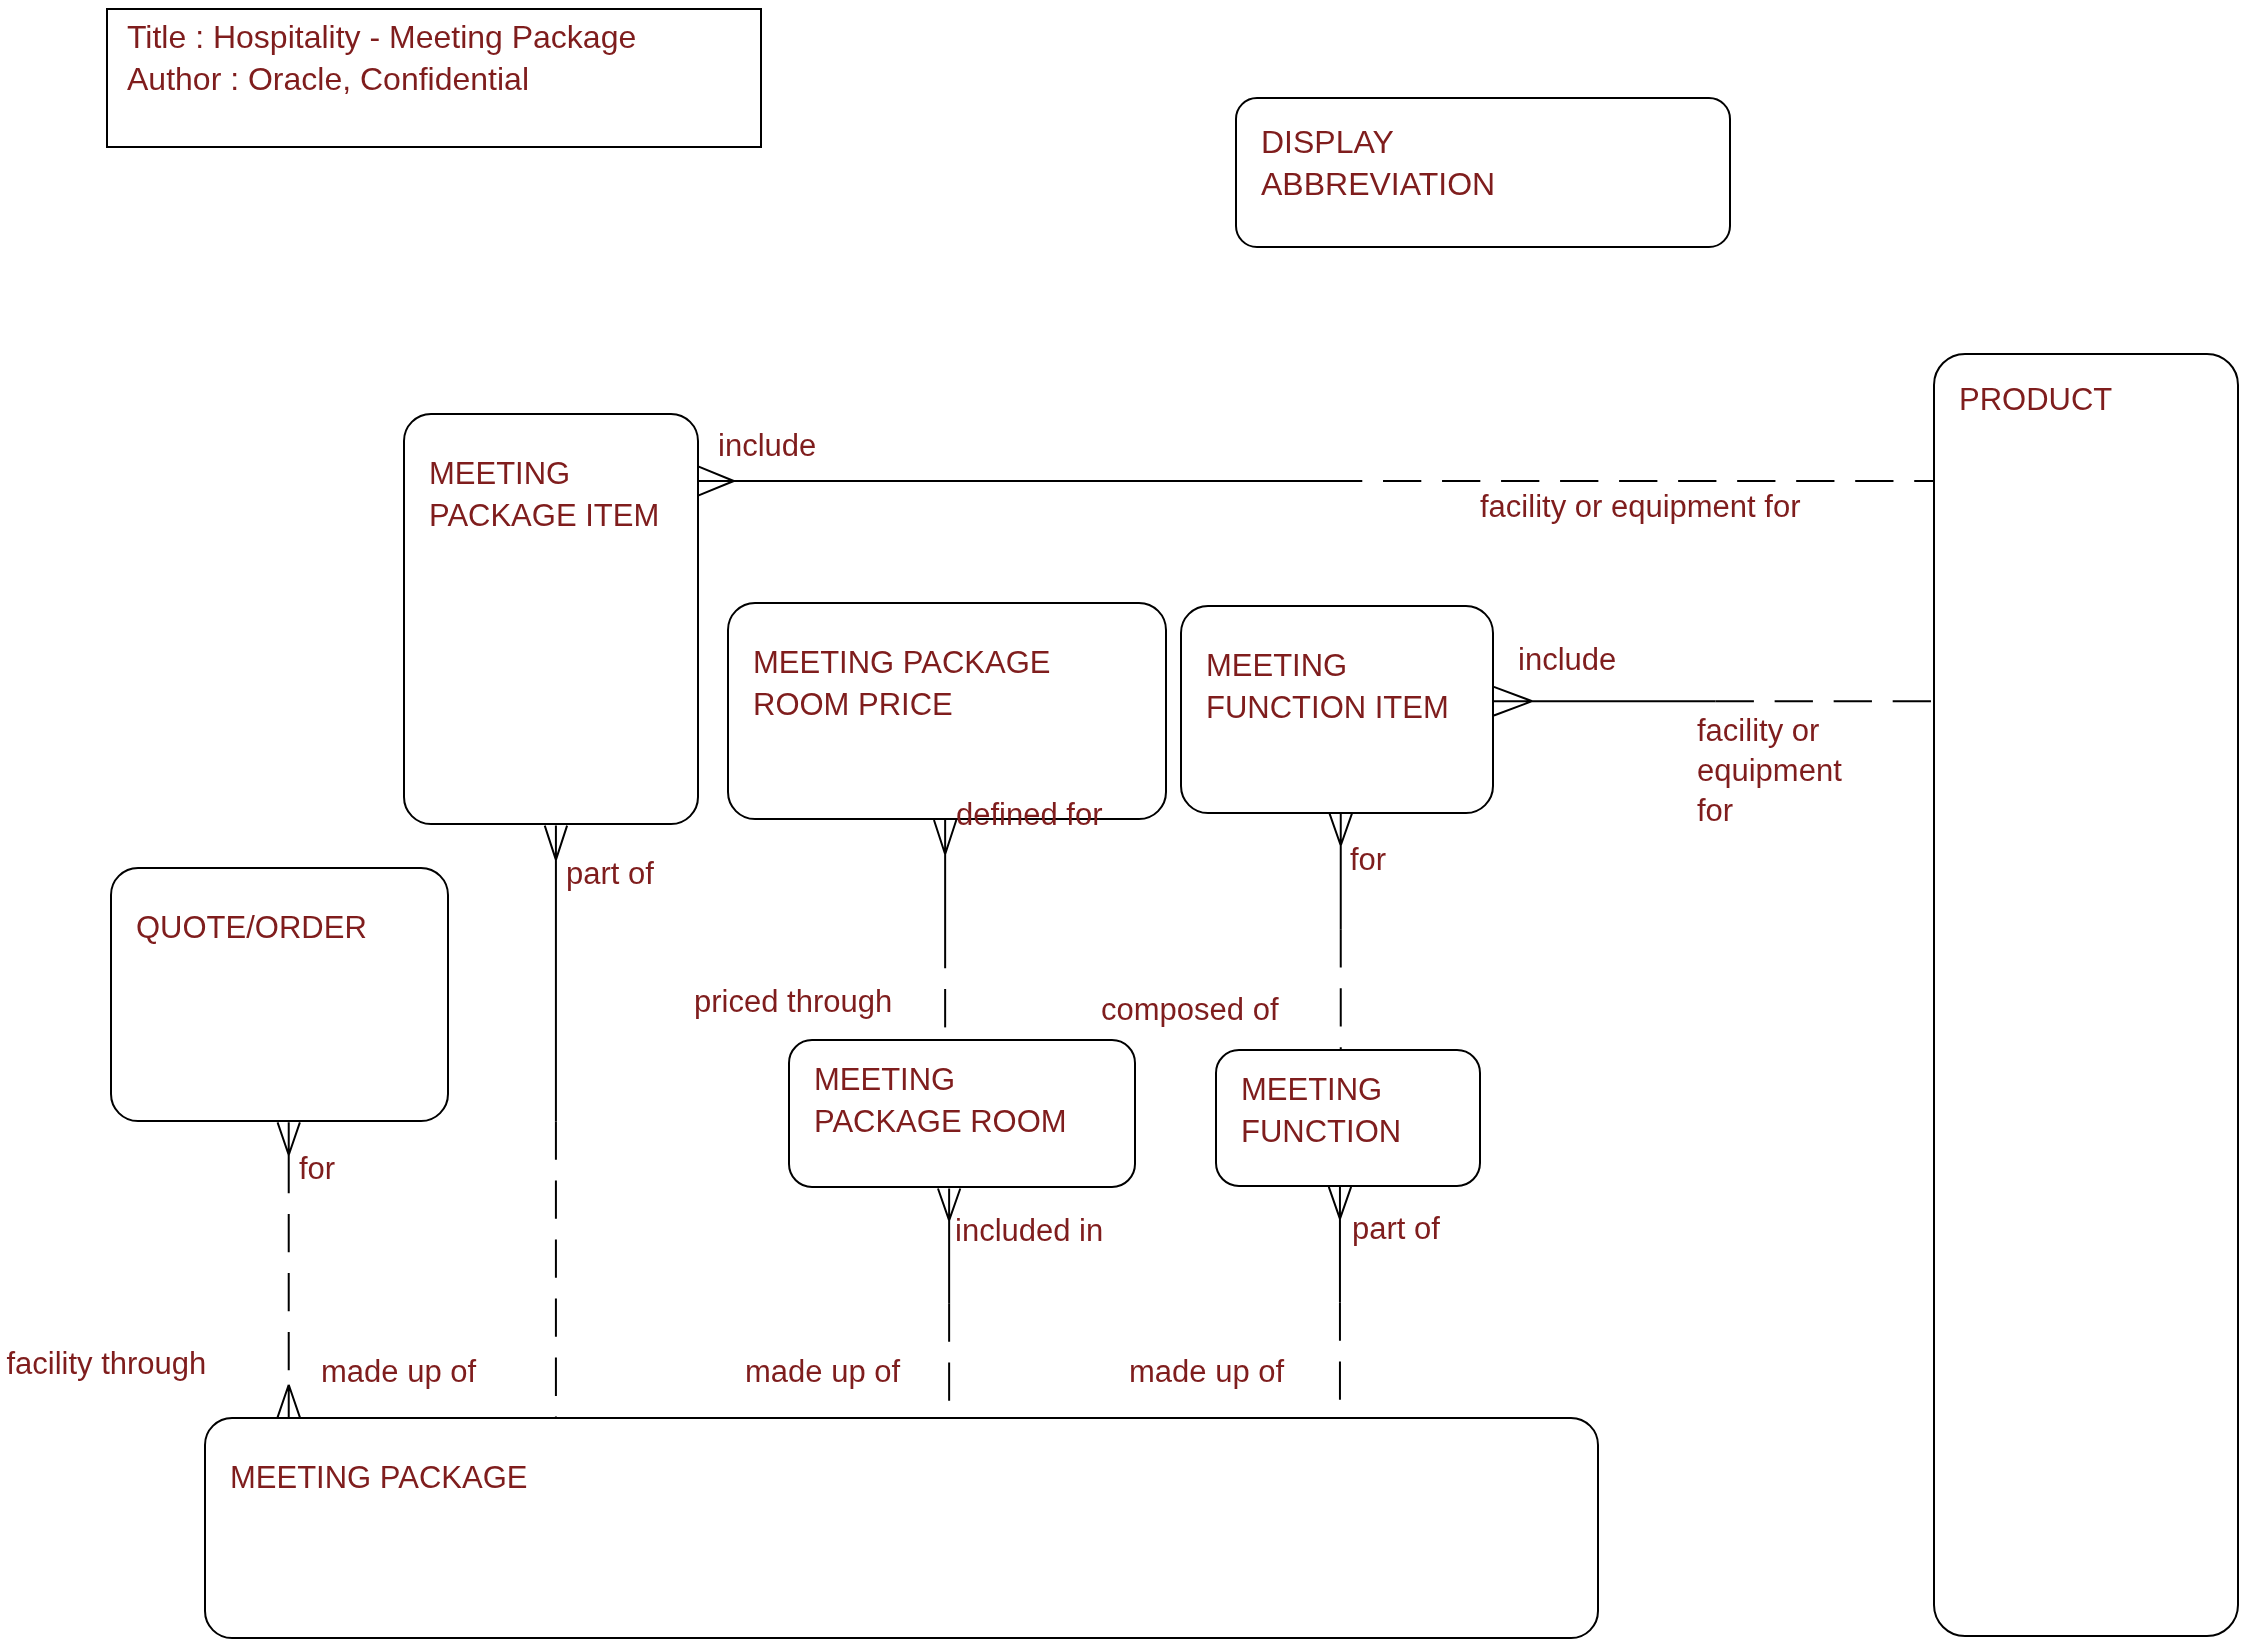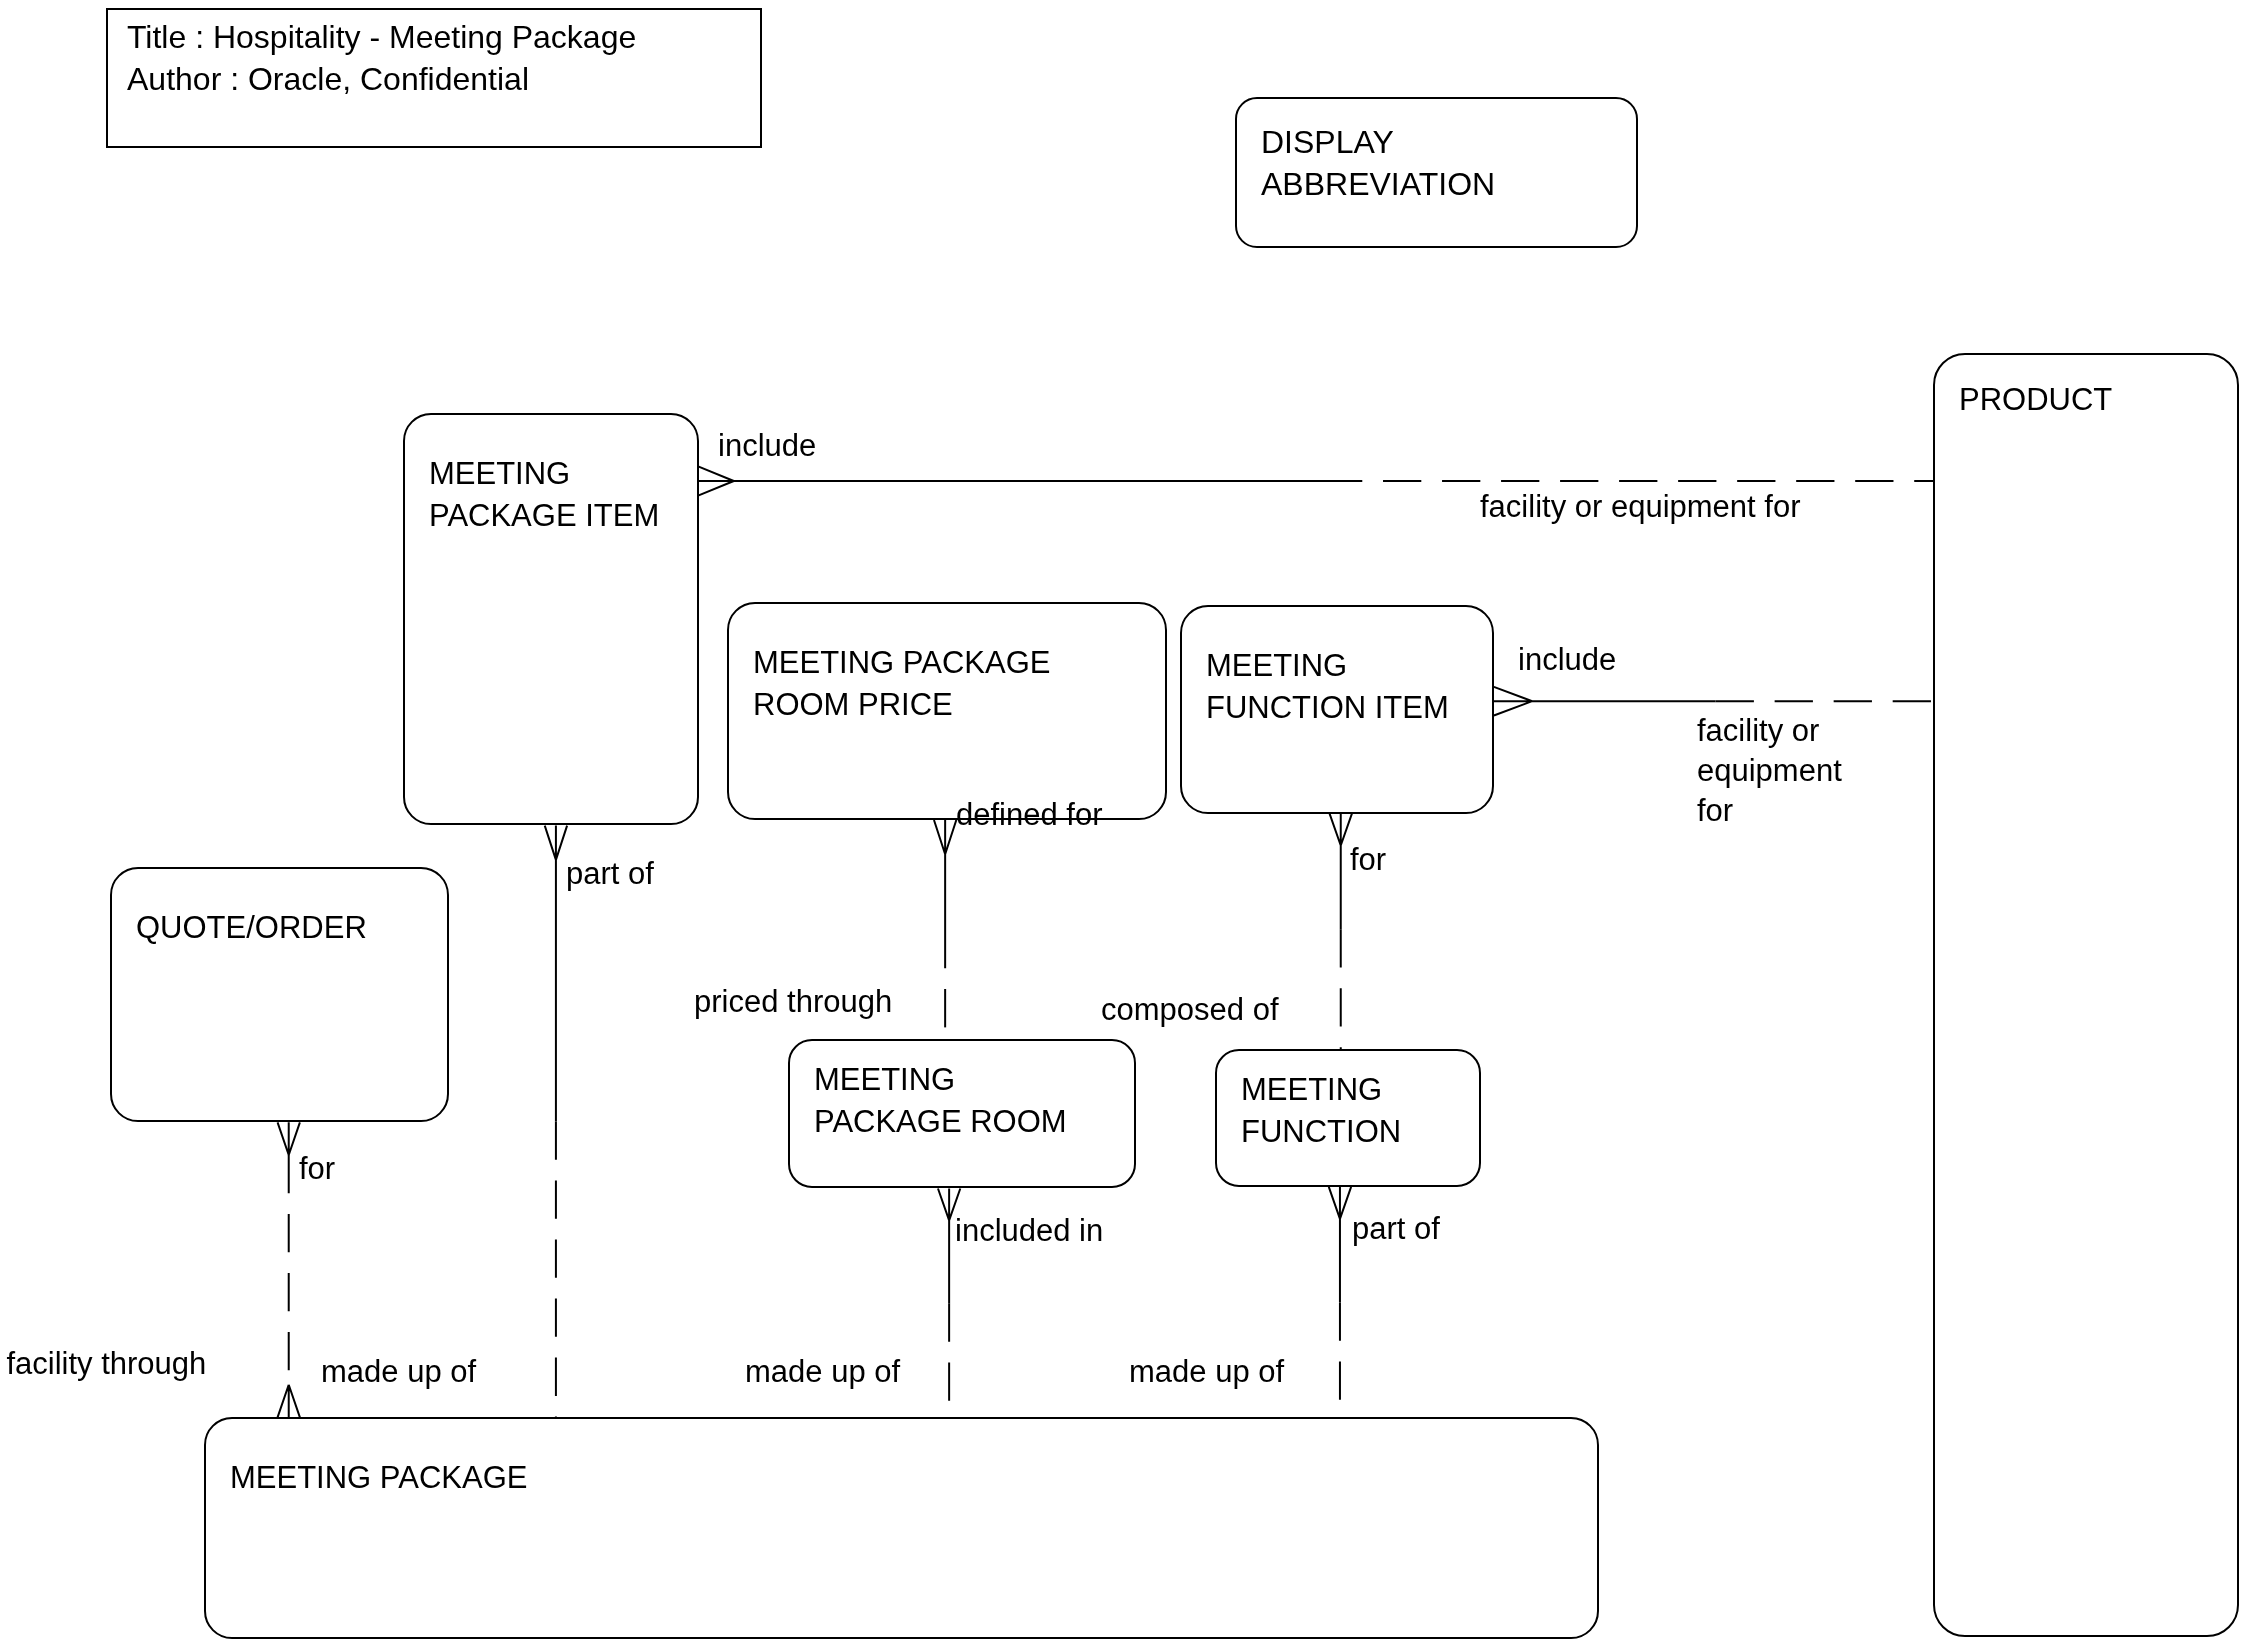--- a/index.html
+++ b/index.html
@@ -6,21 +6,21 @@
     margin: 0;
     padding: 0;
     background: #ffffff;
   }
   #stage {
     position: relative;
     width: 2250px;
     height: 1652px;
     background: #ffffff;
     font-family: "Liberation Sans", "DejaVu Sans", sans-serif;
-    color: #000000;
+    color: #7f1d1d;
     overflow: hidden;
   }
   #connectors {
     position: absolute;
     left: 0;
     top: 0;
     width: 2250px;
     height: 1652px;
   }
   #connectors path.s {
@@ -109,21 +109,21 @@
     </g>
     <g>
       <path class="s" d="M1666 1488 L1680 1528 M1694 1488 L1680 1528 M1680 1488 L1680 1528 M1680 1528 L1680 1633"></path>
       <path class="d" d="M1680 1633 L1680 1777"></path>
     </g>
   </svg>
 
   <div class="annot-box lines" style="left:106px; top:8px; width:656px; height:140px;">Title : Hospitality - Meeting Package
 Author : Oracle, Confidential</div>
 
-  <div class="legend-box lines" style="left:1235px; top:97px; width:403px; height:151px;">DISPLAY
+  <div class="legend-box lines" style="left:1235px; top:97px; width:496px; height:151px;">DISPLAY
 ABBREVIATION</div>
 
   <div class="entity lines" style="left:1933px; top:353px; width:306px; height:1284px; border-radius:32px; padding-top:24px;">PRODUCT</div>
 
   <div class="entity lines" style="left:403px; top:413px; width:296px; height:412px;">MEETING
 PACKAGE ITEM</div>
 
   <div class="entity lines" style="left:727px; top:602px; width:440px; height:218px;">MEETING PACKAGE
 ROOM PRICE</div>
 

